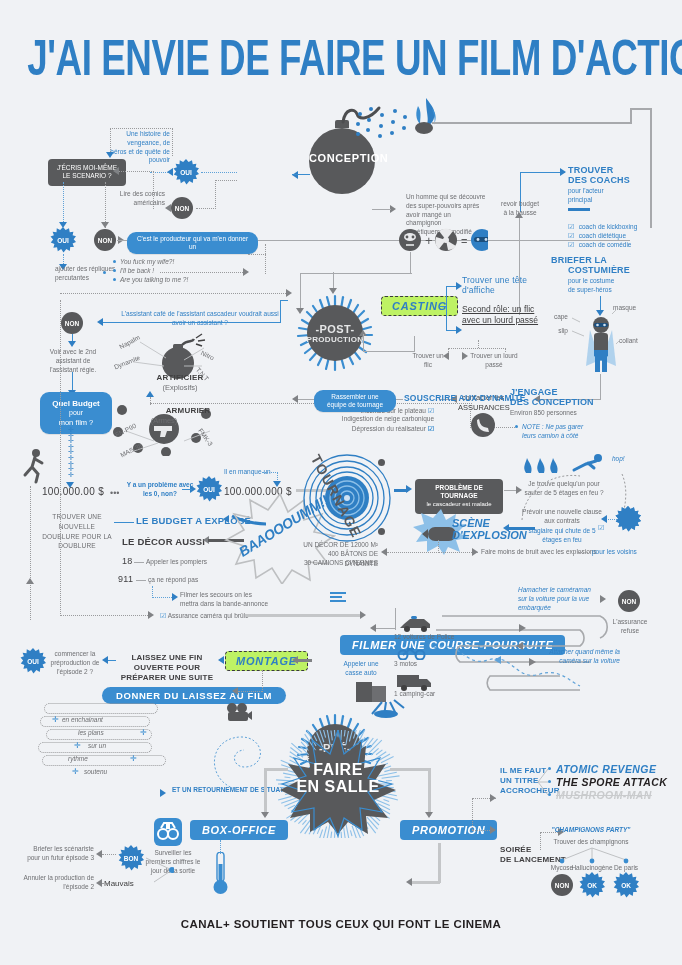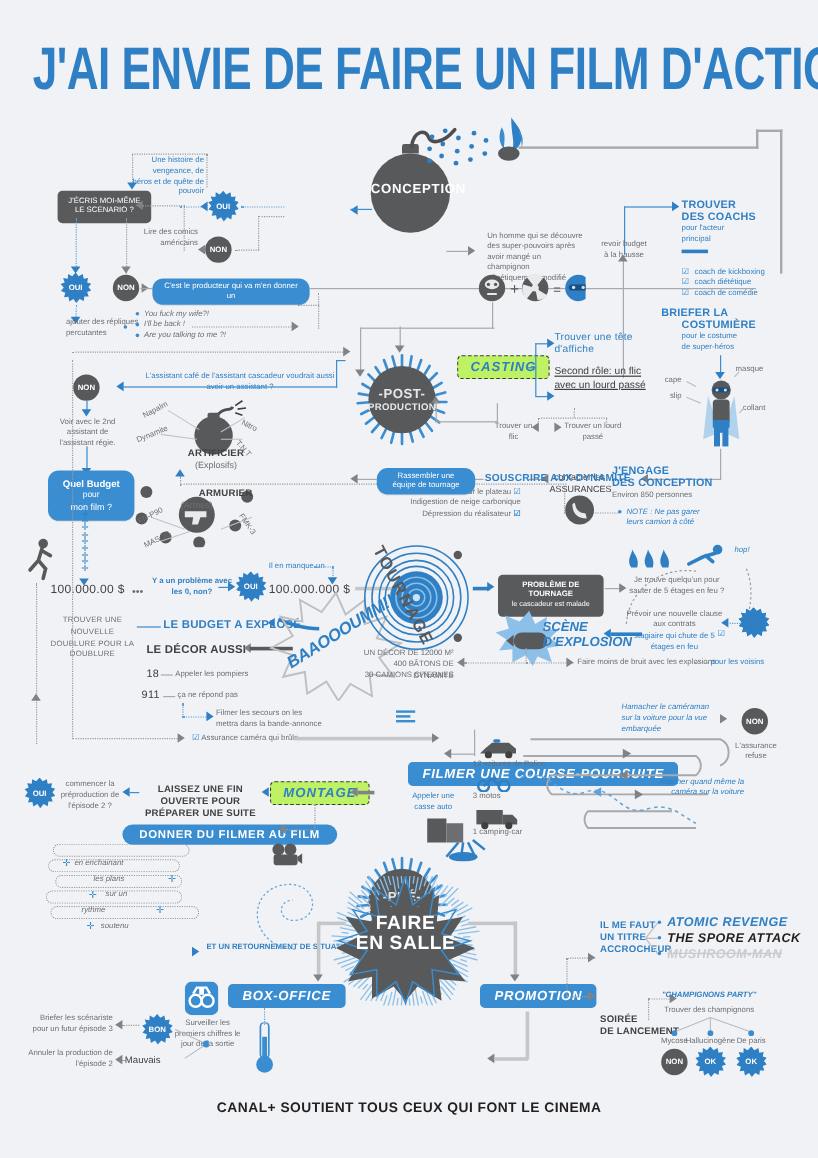--- a/index.html
+++ b/index.html
@@ -754,21 +754,21 @@
   <div class="abs dashBox" style="left:225px;top:651px;">MONTAGE</div>
   <div class="abs arrGl" style="left:292px;top:656px;"></div>
   <div class="abs" style="left:298px;top:659px;width:14px;height:3px;background:#808285;"></div>
   <div class="abs hdD" style="left:116px;top:653px;width:102px;text-align:center;font-size:8px;line-height:1.25;">LAISSEZ UNE FIN OUVERTE POUR PRÉPARER UNE SUITE</div>
   <div class="abs arrBl" style="left:218px;top:656px;"></div>
   <div class="abs lnSolidB" style="left:108px;top:660px;width:8px;"></div>
   <div class="abs arrBl" style="left:102px;top:656px;"></div>
   <div class="abs t c" style="left:48px;top:650px;width:54px;">commencer la préproduction de l'épisode 2 ?</div>
   <div class="abs burst" style="left:20px;top:648px;">OUI</div>
 
-  <div class="abs pillBold" style="left:102px;top:687px;font-size:9.5px;font-style:normal;border-radius:9px;padding:3px 14px;">DONNER DU FILMER AU FILM</div>
+  <div class="abs pillBold" style="left:102px;top:687px;font-size:9.5px;font-style:normal;border-radius:9px;padding:3px 14px;">DONNER DU LAISSEZ AU FILM</div>
   <div class="abs lnDotV" style="left:262px;top:670px;height:22px;"></div>
   <div class="abs lnDot" style="left:238px;top:691px;width:24px;"></div>
   <div class="abs arrGl" style="left:232px;top:687px;"></div>
 
   <div class="abs dotPill" style="left:44px;top:703px;width:112px;"></div>
   <div class="abs dotPill" style="left:40px;top:716px;width:108px;"></div>
   <div class="abs dotPill" style="left:46px;top:729px;width:104px;"></div>
   <div class="abs dotPill" style="left:38px;top:742px;width:112px;"></div>
   <div class="abs dotPill" style="left:42px;top:755px;width:122px;"></div>
   <div class="abs t i" style="left:62px;top:716px;color:#6d6e71;">en enchainant</div>

